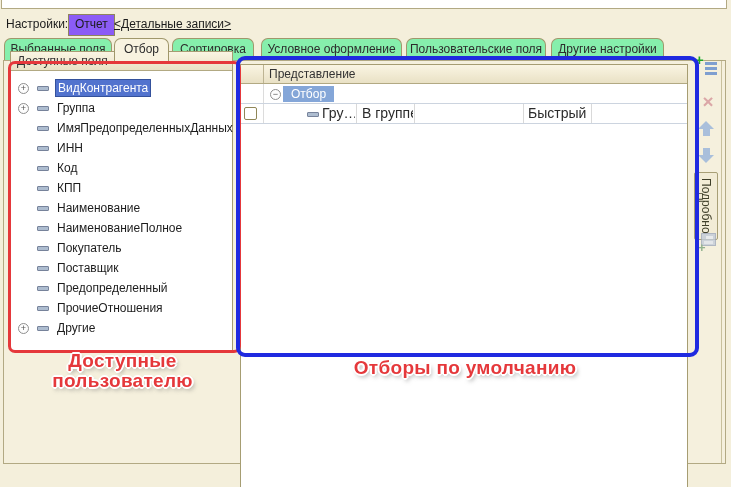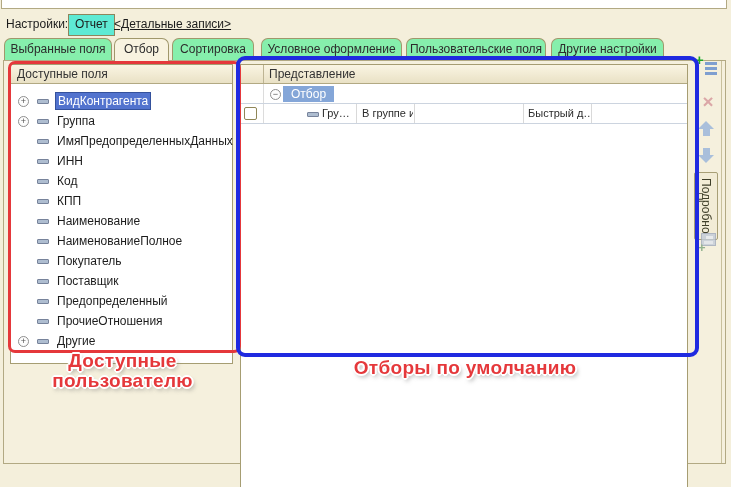--- a/index.html
+++ b/index.html
@@ -10,42 +10,42 @@
   }
   .abs{position:absolute;}
 
   
   #top-strip{left:1px;top:0;width:724px;height:8px;background:#fff;
     border:1px solid #b2a983;border-top:none;}
 
   
   #settings-label{left:6px;top:17px;color:#1c1c1c;}
   #report-button{left:68px;top:14px;min-width:30px;height:20px;line-height:19px;
-    padding:0 6px;background:#5eead4;border:1px solid #8e855c;text-align:right;cursor:default;}
+    padding:0 6px;background:#8b5cf6;border:1px solid #8e855c;text-align:right;cursor:default;}
   #variant-label{left:114px;top:17px;color:#1c1c1c;text-decoration:underline;}
 
   
   .tab{position:absolute;top:38px;height:31px;line-height:21px;text-align:center;
     background:#86efac;border:1px solid #a0976b;border-bottom:none;
     border-radius:7px 7px 0 0;color:#2c2c2c;box-sizing:border-box;white-space:nowrap;overflow:hidden;}
   #tab-selected-fields{left:4px;width:108px;}
   #tab-filter{left:114px;width:55px;height:23px;background:#f8f3e0;z-index:6;}
   #tab-sorting{left:172px;width:82px;}
   #tab-cond{left:261px;width:141px;}
   #tab-custom{left:406px;width:140px;}
   #tab-other{left:551px;width:113px;}
 
   
   #main-frame{left:3px;top:60px;width:723px;height:404px;background:#f5f0dd;
     border:1px solid #b2a983;box-sizing:border-box;z-index:1;}
   #inner-vline{left:721px;top:61px;height:402px;width:0;border-left:1px solid #c8c09c;z-index:2;}
 
   
   .panel{background:#fff;border:1px solid #a69d72;box-sizing:border-box;z-index:2;}
-  #left-panel{left:10px;top:64px;width:223px;height:300px;}
+  #left-panel{left:10px;top:51px;width:223px;height:300px;}
   #right-panel{left:240px;top:64px;width:448px;height:457px;}
   .panel-header{position:relative;height:19px;line-height:19px;
     background:linear-gradient(#faf5e3,#e9e1c5);border-bottom:1px solid #b2a983;
     color:#333;padding-left:6px;box-sizing:border-box;}
 
   
   .tree-row{position:absolute;left:0;width:221px;height:20px;line-height:20px;cursor:default;}
   .expander{position:absolute;left:7px;top:5px;width:9px;height:9px;background:#fdfdfd;
     border:1px solid #8f8f8f;border-radius:50%;box-sizing:content-box;}
   .expander::before{content:"+";position:absolute;left:0;top:0;width:9px;height:9px;
@@ -68,21 +68,21 @@
   .circle-icon{position:absolute;left:29px;top:5px;width:9px;height:9px;background:#fdfdfd;
     border:1px solid #8f8f8f;border-radius:50%;}
   .circle-icon::before{content:"−";position:absolute;left:0;top:0;width:9px;height:9px;
     font-size:9px;line-height:8px;text-align:center;color:#555;}
   #group-chip{position:absolute;left:42px;top:2px;height:16px;line-height:16px;
     background:#84a6d8;color:#fff;padding:0 8px;}
   #row-checkbox{position:absolute;left:3px;top:3px;width:13px;height:13px;background:#fff;
     border:1px solid #8f8657;border-radius:2px;box-sizing:border-box;cursor:default;}
   #item-row .dash-icon{left:66px;}
   .cell{position:absolute;top:0;height:20px;line-height:19px;overflow:hidden;
-    white-space:nowrap;font-size:11px;color:#2b2b2b;}
+    white-space:nowrap;font-size:14px;color:#2b2b2b;}
   #cell-field{left:81px;width:33px;}
   #cell-comparison{left:121px;width:51px;}
   #cell-quick{left:287px;width:62px;}
   .vline{position:absolute;top:0;height:19px;width:0;border-left:1px solid #d9d9d9;}
 
   
   .toolbtn{position:absolute;z-index:3;cursor:default;}
   #btn-add{left:696px;top:57px;width:22px;height:22px;}
   #btn-add .bars{position:absolute;right:1px;top:5px;width:12px;height:3px;background:#7f9fd0;
     box-shadow:0 5px 0 #7f9fd0,0 10px 0 #7f9fd0;}

